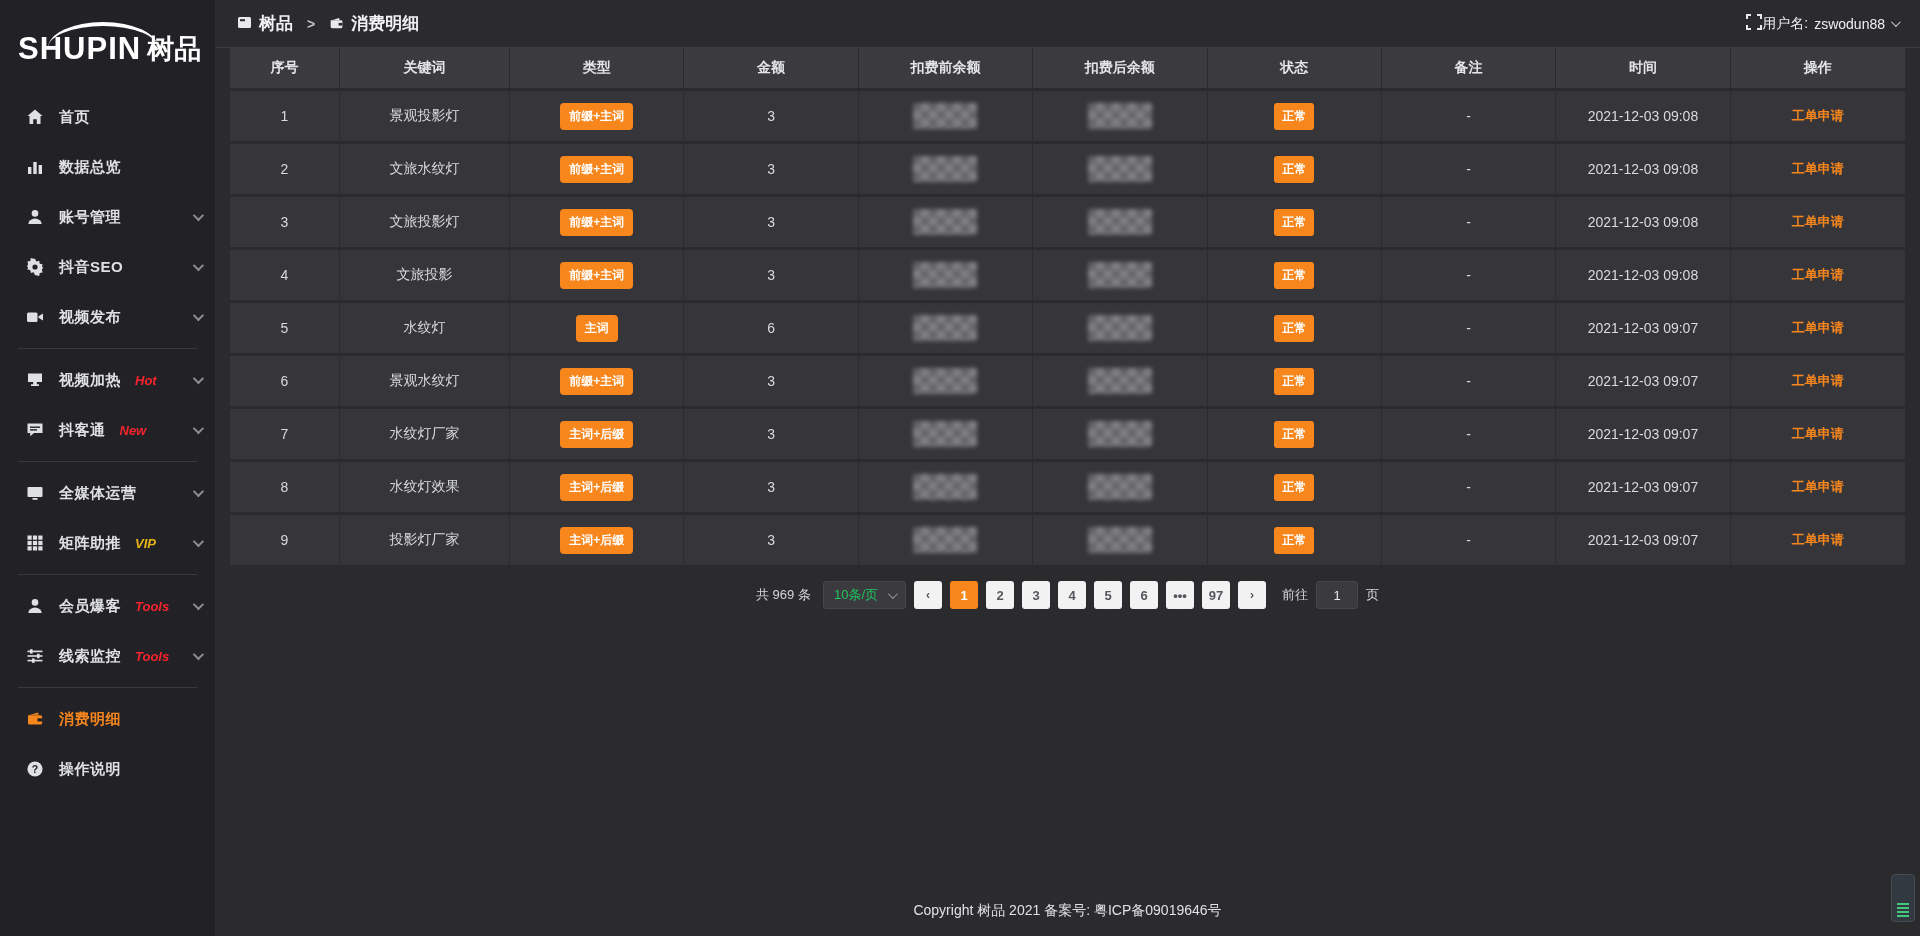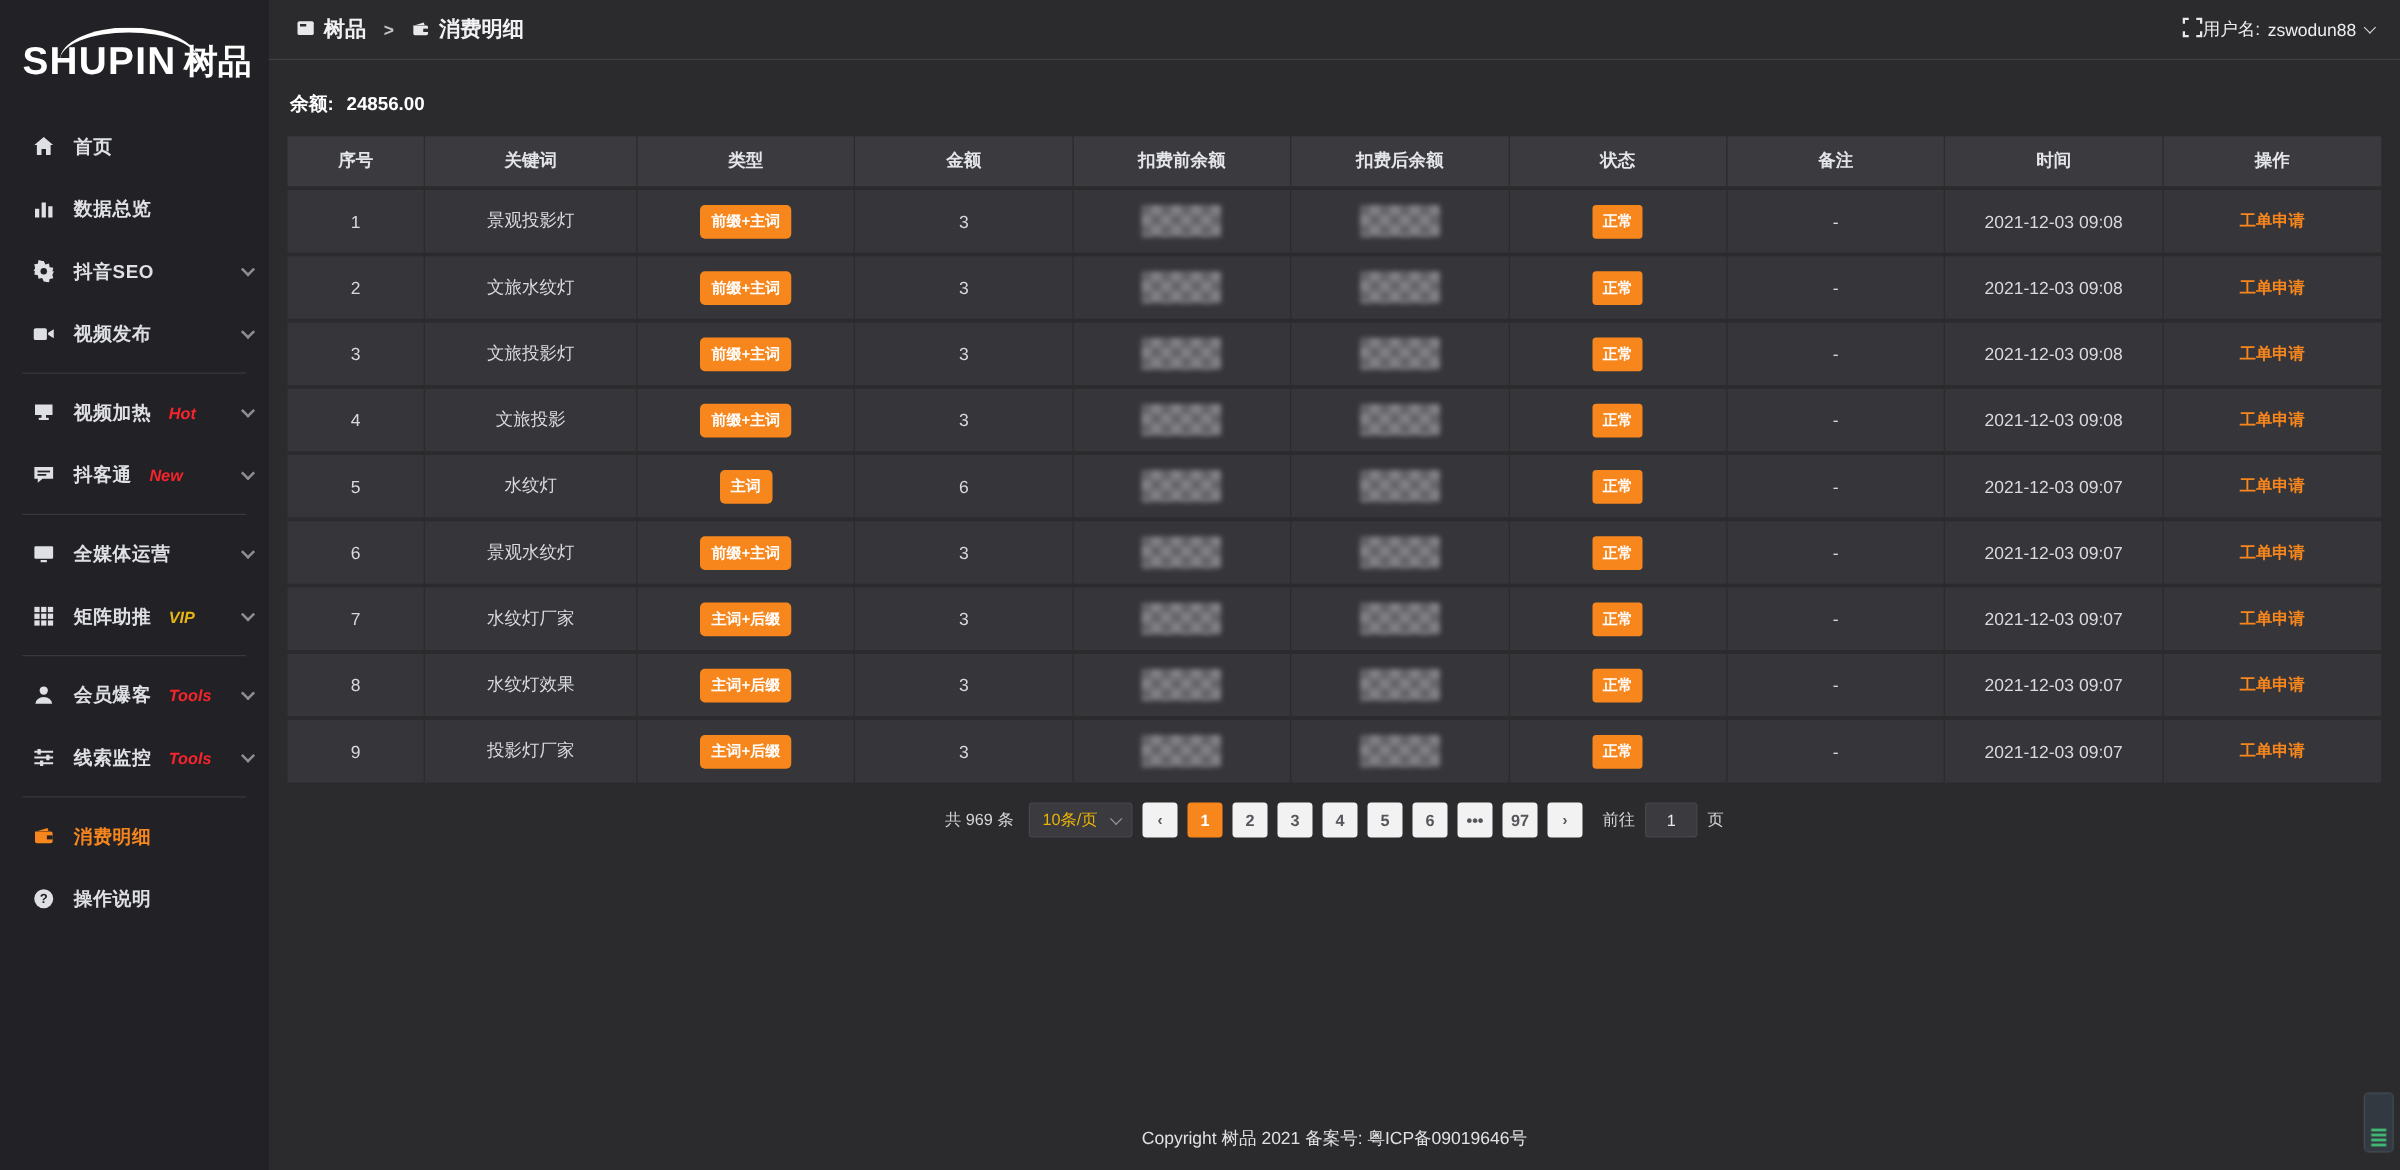--- a/index.html
+++ b/index.html
@@ -57,21 +57,21 @@
   .type-badge { background:#f7861d; color:#fff; font-size:12px; font-weight:bold; padding:5px 9px; border-radius:4px; white-space:nowrap; }
   .status-badge { background:#f7861d; color:#fff; font-size:12px; font-weight:bold; padding:5px 8px; border-radius:3px; }
   .blur-block { width:64px; height:26px; border-radius:2px; opacity:.8;
     background:repeating-conic-gradient(#949498 0% 25%, #707076 0% 50%) 0 0 / 16px 16px;
     filter:blur(2.2px); }
   .op-link { color:#f7861d; font-size:13px; font-weight:bold; cursor:pointer; }
 
   
   .pagination { display:flex; align-items:center; justify-content:center; gap:8px; margin-top:16px; font-size:13px; color:#d4d5d8; }
   .pg-total { margin-right:4px; }
-  .pg-select { background:#3a3a3f; border:1px solid #46464b; border-radius:3px; height:28px; display:flex; align-items:center; gap:10px; padding:0 10px; cursor:pointer; color:#eab308; }
+  .pg-select { background:#3a3a3f; border:1px solid #46464b; border-radius:3px; height:28px; display:flex; align-items:center; gap:10px; padding:0 10px; cursor:pointer; color:#22c55e; }
   .pg-select .chevron-down { border-color:#9a9a9f; }
   .pg-btn { min-width:28px; height:28px; background:#f2f2f3; border:none; border-radius:3px; color:#55575c; font-size:13px; font-weight:bold; display:flex; align-items:center; justify-content:center; cursor:pointer; }
   .pg-btn.active { background:#f7861d; color:#fff; }
   .pg-arrow { font-size:12px; }
   .pg-goto { display:flex; align-items:center; gap:8px; margin-left:8px; }
   .pg-input { width:42px; height:28px; background:#3a3a3f; border:1px solid #46464b; border-radius:3px; color:#e8e8ec; text-align:center; font-size:13px; }
 
   
   .footer { margin-top:auto; padding:15px 0 16px; text-align:center; font-size:14px; color:#e0e1e4; }
 
@@ -104,20 +104,30 @@
       <span class="icon">
           <svg viewBox="0 0 18 18">
             <rect x="2" y="9" width="3.4" height="7"></rect>
             <rect x="7.3" y="4" width="3.4" height="12"></rect>
             <rect x="12.6" y="7" width="3.4" height="9"></rect>
           </svg>
         </span>
       <span class="nav-label">数据总览</span>
     </div>
 
+    <div class="nav-item">
+      <span class="icon">
+          <svg viewBox="0 0 18 18">
+            <circle cx="9" cy="5.4" r="3.3"></circle>
+            <path d="M2.3 16 a6.7 5.4 0 0 1 13.4 0 Z"></path>
+          </svg>
+        </span>
+      <span class="nav-label">账号管理</span>
+      <span class="chevron"></span>
+    </div>
 
     <div class="nav-item">
       <span class="icon">
           <svg viewBox="0 0 18 18">
             <path d="M9 .8l1.3 2.7 2.9-.7.5 2.9 2.9.5-.7 2.9L17.2 9l-1.3 2.7.7 2.9-2.9.5-.5 2.9-2.9-.7L9 17.2l-1.3-2.9-2.9.7-.5-2.9-2.9-.5.7-2.9L.8 9l1.3-2.7-.7-2.9 2.9-.5.5-2.9 2.9.7Z"></path>
             <circle cx="9" cy="9" r="2.6" fill="#222226"></circle>
           </svg>
         </span>
       <span class="nav-label">抖音SEO</span>
       <span class="chevron"></span>
@@ -277,24 +287,20 @@
         </span>
         <span class="user-wrap">
           <span>用户名:</span>
           <span>zswodun88</span>
           <span class="chevron-down"></span>
         </span>
       </div>
     </header>
 
     <div class="content">
-      <div class="balance">
-        <span>余额:</span>
-        <b>24856.00</b>
-      </div>
 
       <div class="table">
         <div class="thead">
 
         <div class="th">序号</div>
             <div class="th">关键词</div>
             <div class="th">类型</div>
             <div class="th">金额</div>
             <div class="th">扣费前余额</div>
             <div class="th">扣费后余额</div>

